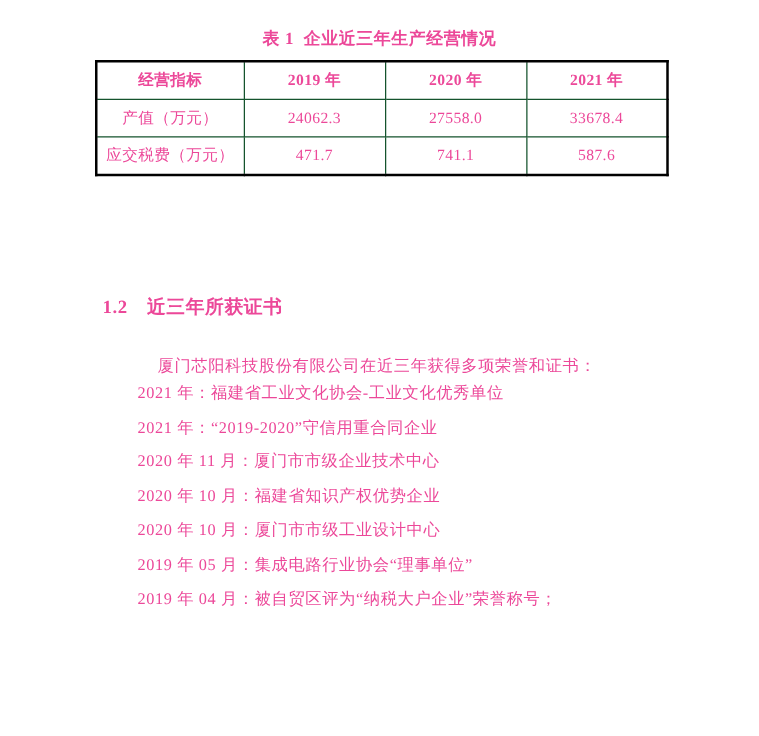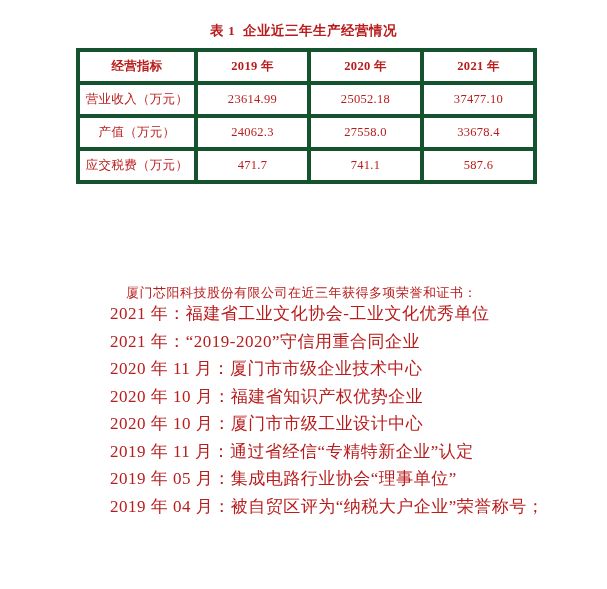--- a/index.html
+++ b/index.html
@@ -2,21 +2,21 @@
 <html><head>
 <meta charset="utf-8">
 <style>
   html, body { margin: 0; padding: 0; }
   body { background: #ffffff; }
   .page {
     position: relative;
     width: 607px;
     height: 589px;
     background: #ffffff;
-    color: #b91c1c;
+    color: #ec4899;
     font-family: "Liberation Serif", "DejaVu Serif", serif;
     overflow: hidden;
   }
   .table-caption {
     position: absolute;
     top: 22px;
     left: 0;
     width: 100%;
     text-align: center;
     font-size: 13.5px;
@@ -27,21 +27,21 @@
   table.biz {
     position: absolute;
     top: 48px;
     left: 76px;
     width: 457px;
     border-collapse: collapse;
     table-layout: fixed;
     border: 2px solid #000000;
   }
   table.biz th, table.biz td {
-    border: 4px solid #14532d;
+    border: 1px solid #14532d;
     text-align: center;
     vertical-align: middle;
     padding: 0;
     font-size: 12.5px;
     height: 29px;
     letter-spacing: 0.3px;
   }
   table.biz th { font-weight: bold; }
   table.biz col.c0 { width: 118px; }
   table.biz col.c1 { width: 113px; }
@@ -68,21 +68,21 @@
   .cert-list {
     position: absolute;
     top: 300px;
     left: 110px;
     margin: 0;
   }
   .cert-item {
     display: block;
     height: 27.5px;
     line-height: 27.5px;
-    font-size: 17px;
+    font-size: 13px;
     letter-spacing: 0.5px;
     white-space: pre;
   }
 </style>
 </head>
 <body>
 
 <div class="page">
 
   <div class="table-caption">表 1  企业近三年生产经营情况</div>
@@ -97,47 +97,44 @@
     <thead>
       <tr>
         <th>经营指标</th>
         <th>2019 年</th>
         <th>2020 年</th>
         <th>2021 年</th>
       </tr>
     </thead>
     <tbody>
       <tr>
-        <td>营业收入（万元）</td>
-        <td>23614.99</td>
-        <td>25052.18</td>
-        <td>37477.10</td>
-      </tr>
-      <tr>
         <td>产值（万元）</td>
         <td>24062.3</td>
         <td>27558.0</td>
         <td>33678.4</td>
       </tr>
       <tr>
         <td>应交税费（万元）</td>
         <td>471.7</td>
         <td>741.1</td>
         <td>587.6</td>
       </tr>
     </tbody>
   </table>
 
+  <h2 class="section-heading">
+    <span class="sec-number">1.2</span>
+    <span class="sec-title">近三年所获证书</span>
+  </h2>
 
   <p class="intro">厦门芯阳科技股份有限公司在近三年获得多项荣誉和证书：</p>
 
   <div class="cert-list">
     <div class="cert-item">2021 年：福建省工业文化协会-工业文化优秀单位</div>
     <div class="cert-item">2021 年：“2019-2020”守信用重合同企业</div>
     <div class="cert-item">2020 年 11 月：厦门市市级企业技术中心</div>
     <div class="cert-item">2020 年 10 月：福建省知识产权优势企业</div>
     <div class="cert-item">2020 年 10 月：厦门市市级工业设计中心</div>
-    <div class="cert-item">2019 年 11 月：通过省经信“专精特新企业”认定</div>
     <div class="cert-item">2019 年 05 月：集成电路行业协会“理事单位”</div>
     <div class="cert-item">2019 年 04 月：被自贸区评为“纳税大户企业”荣誉称号；</div>
   </div>
 
 </div>
 
 </body></html>

